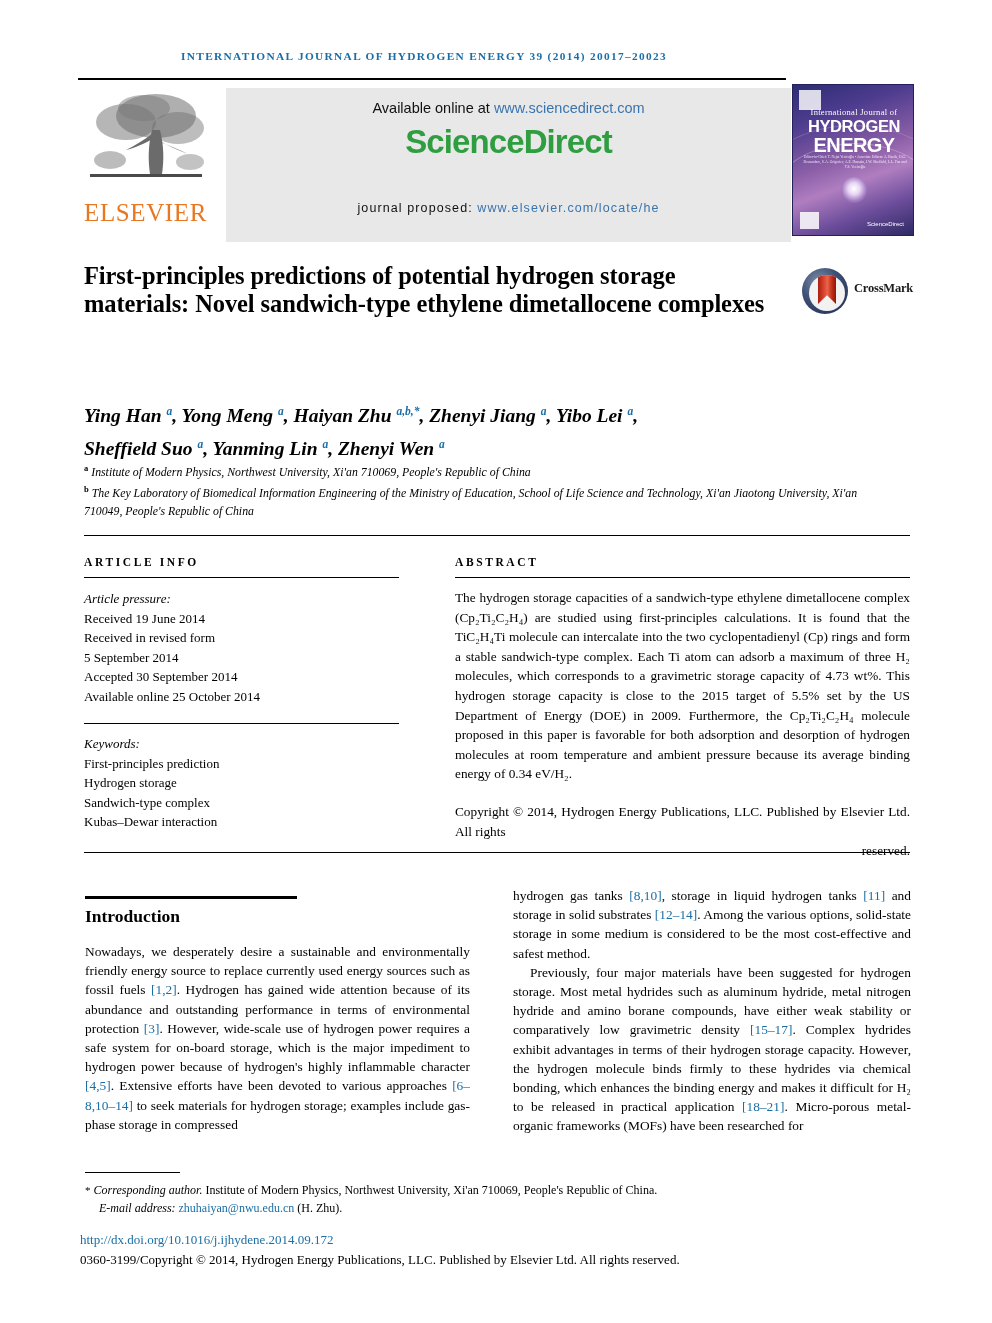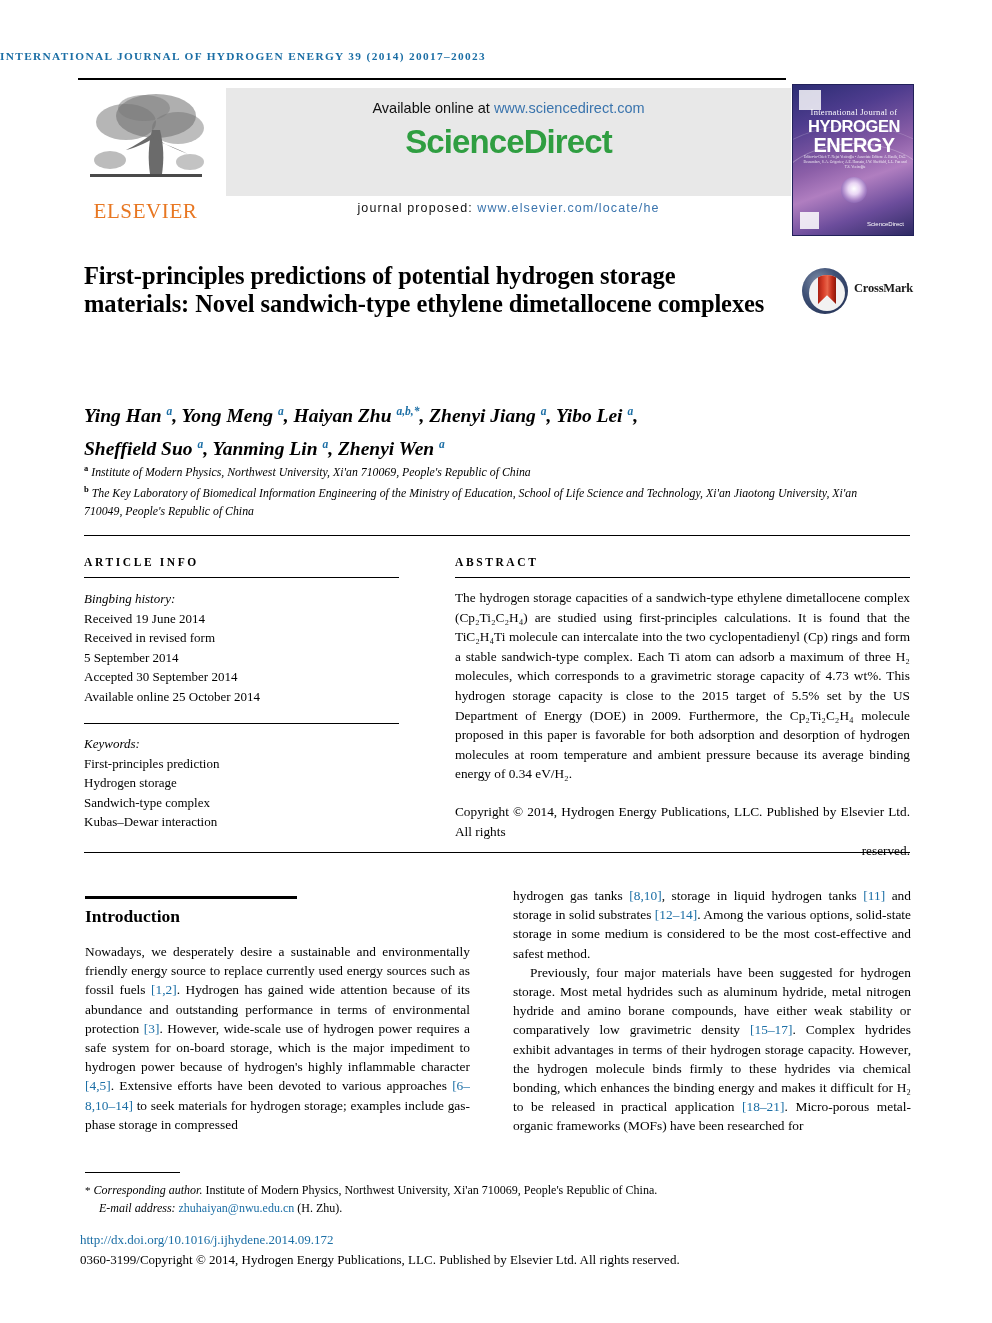--- a/index.html
+++ b/index.html
@@ -21,20 +21,21 @@
     height: 1323px;
     box-sizing: border-box;
   }
 
   
   .running-head {
     position: absolute;
     top: 50px;
     left: 0;
     width: 848px;
+    text-align: center;
     color: #1b6ea5;
     font-size: 11.3px;
     letter-spacing: 1.35px;
     font-weight: bold;
     font-family: "Liberation Serif", serif;
     text-transform: uppercase;
   }
 
   
   .top-rule {
@@ -62,30 +63,30 @@
   .tree-wrap {
     width: 135px;
     height: 112px;
     display: block;
   }
   .elsevier-word {
     display: block;
     text-align: center;
     color: #E87722;
     font-family: "Liberation Serif", serif;
-    font-size: 21px;
+    font-size: 25px;
     letter-spacing: 0.6px;
     margin-top: 1px;
   }
   .sd-box {
     position: absolute;
     left: 148px;
     top: 4px;
     width: 565px;
-    height: 108px;
+    height: 154px;
     background: #e8e8e8;
   }
   .sd-avail {
     text-align: center;
     font-family: "Liberation Sans", sans-serif;
     font-size: 14.5px;
     color: #111;
     padding-top: 12px;
   }
   .sd-avail a {
@@ -522,21 +523,21 @@
     <div><sup>a</sup> <span>Institute of Modern Physics, Northwest University, Xi'an 710069, People's Republic of China</span></div>
     <div><sup>b</sup> <span>The Key Laboratory of Biomedical Information Engineering of the Ministry of Education, School of Life Science and Technology, Xi'an Jiaotong University, Xi'an 710049, People's Republic of China</span></div>
   </div>
 
   <div class="mid-rule"></div>
 
   <div class="info-col">
     <div class="sec-label">Article info</div>
     <div class="thin-rule"></div>
     <div class="info-body">
-      <div class="lead">Bingbing history:</div>
+      <div class="lead">Article pressure:</div>
       <div>Received 19 June 2014</div>
       <div>Received in revised form</div>
       <div>5 September 2014</div>
       <div>Accepted 30 September 2014</div>
       <div>Available online 25 October 2014</div>
     </div>
     <div class="kw-rule"></div>
     <div class="kw-title">Keywords:</div>
     <div class="kw-list">
       <div>First-principles prediction</div>

